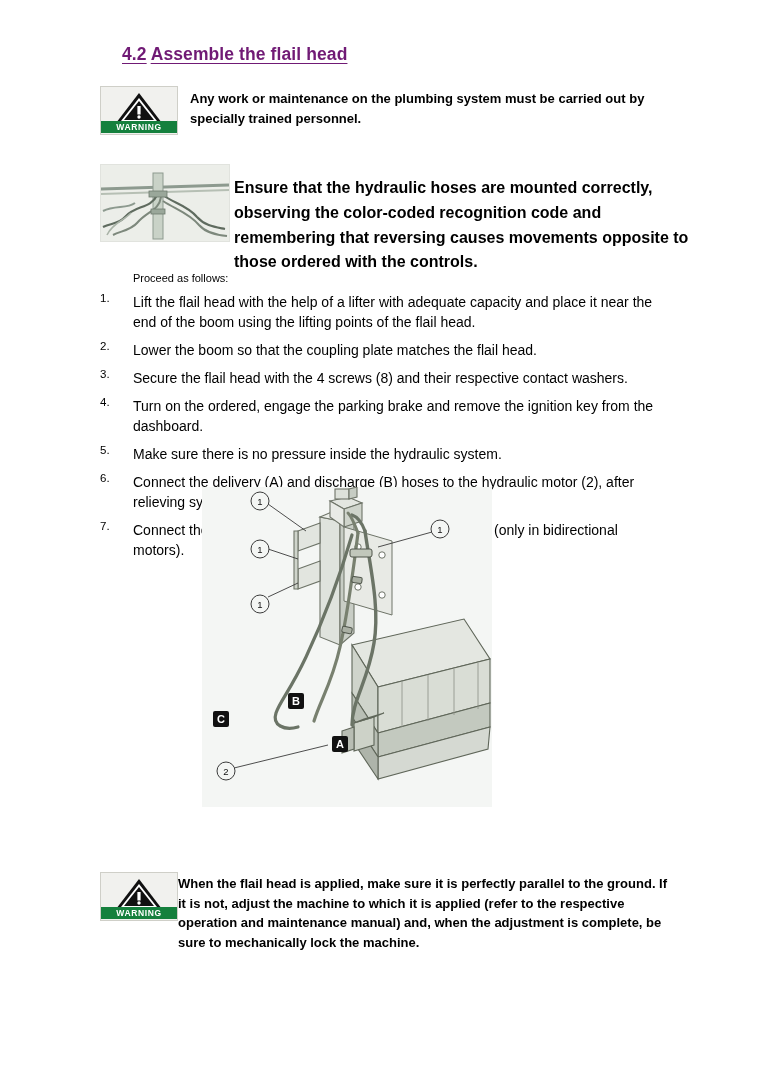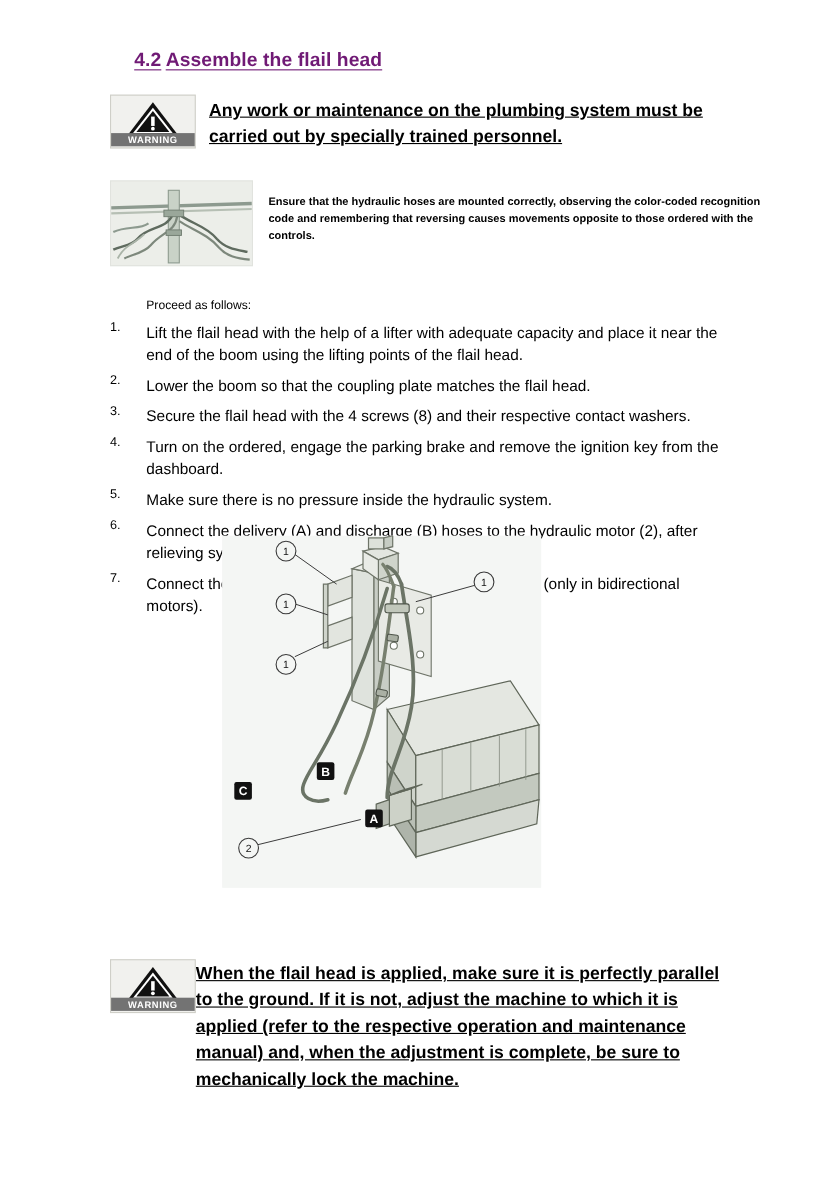--- a/index.html
+++ b/index.html
@@ -68,29 +68,28 @@
   .warning-badge .wlabel {
     position: absolute;
     left: 0;
     right: 0;
     bottom: 1px;
     text-align: center;
     font-size: 8.5px;
     font-weight: 700;
     letter-spacing: 0.6px;
     color: #ffffff;
-    background: #737373;
+    background: #15803d;
     padding: 1px 0 1.5px 0;
   }
   .warning-text {
-    font-size: 16px;
+    font-size: 13px;
     font-weight: 700;
     line-height: 1.5;
     color: #000;
-    text-decoration: underline;
   }
 
   #warning-top {
     left: 100px;
     top: 86px;
     width: 580px;
   }
   #warning-top .warning-text {
     margin-left: 12px;
     width: 470px;
@@ -120,23 +119,23 @@
     width: 130px;
     height: 78px;
     background: #eceee9;
     flex: none;
     position: relative;
     overflow: hidden;
     border: 1px solid #e1e3de;
     box-sizing: border-box;
   }
   #hose-note .note-text {
-    margin-left: 14px;
+    margin-left: 4px;
     width: 455px;
-    font-size: 10px;
+    font-size: 16px;
     font-weight: 700;
     line-height: 1.55;
     padding-top: 12px;
   }
 
   
   #proceed-label {
     position: absolute;
     left: 133px;
     top: 271px;

